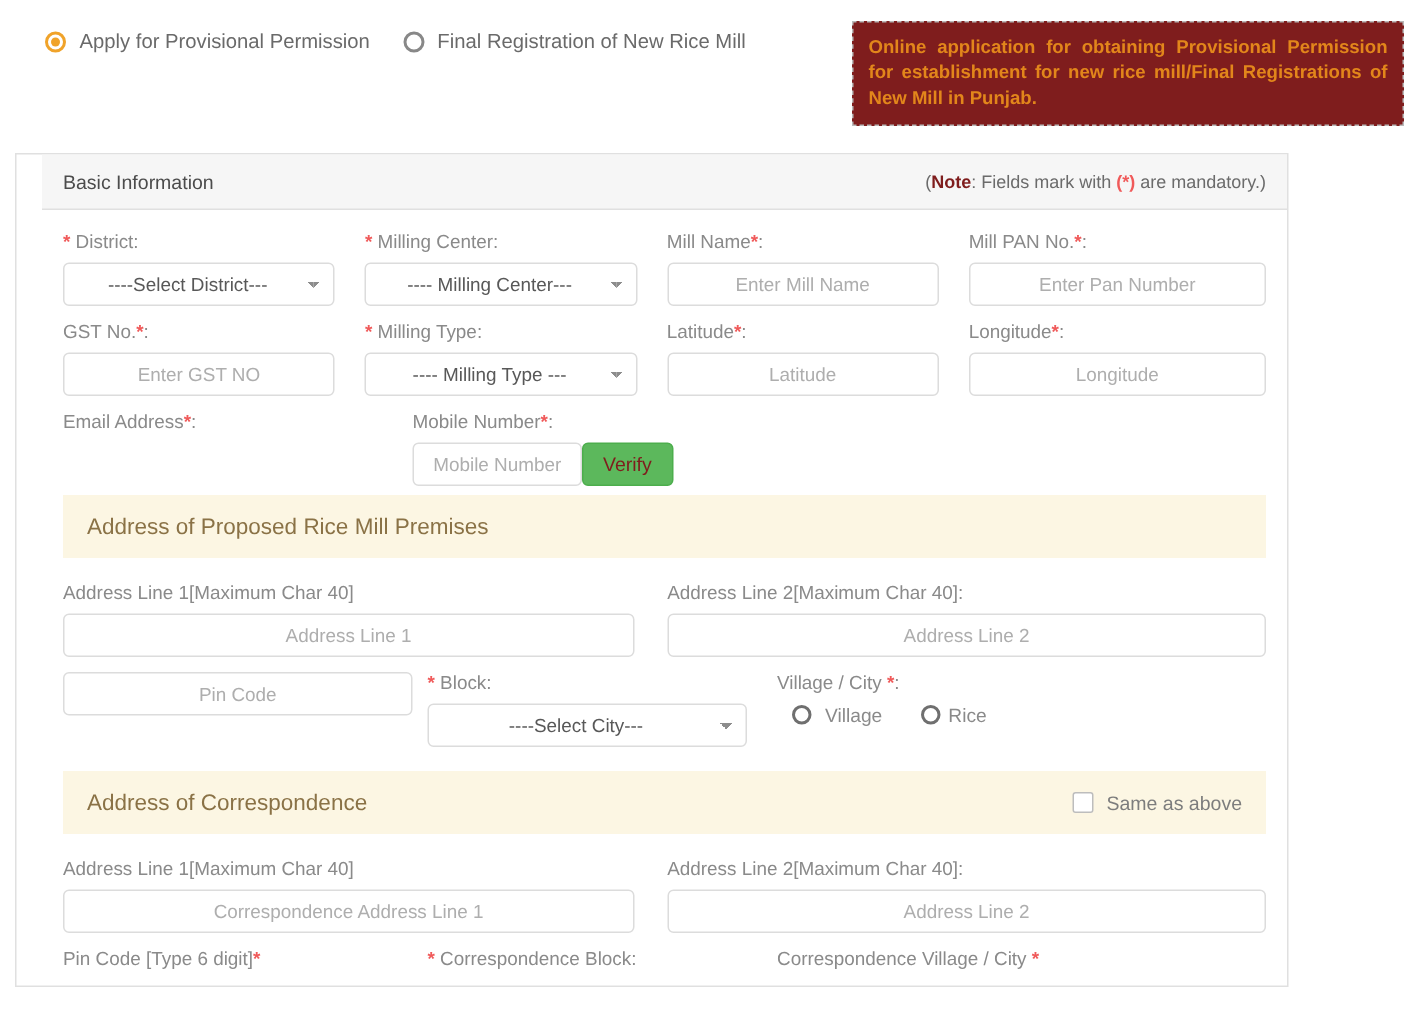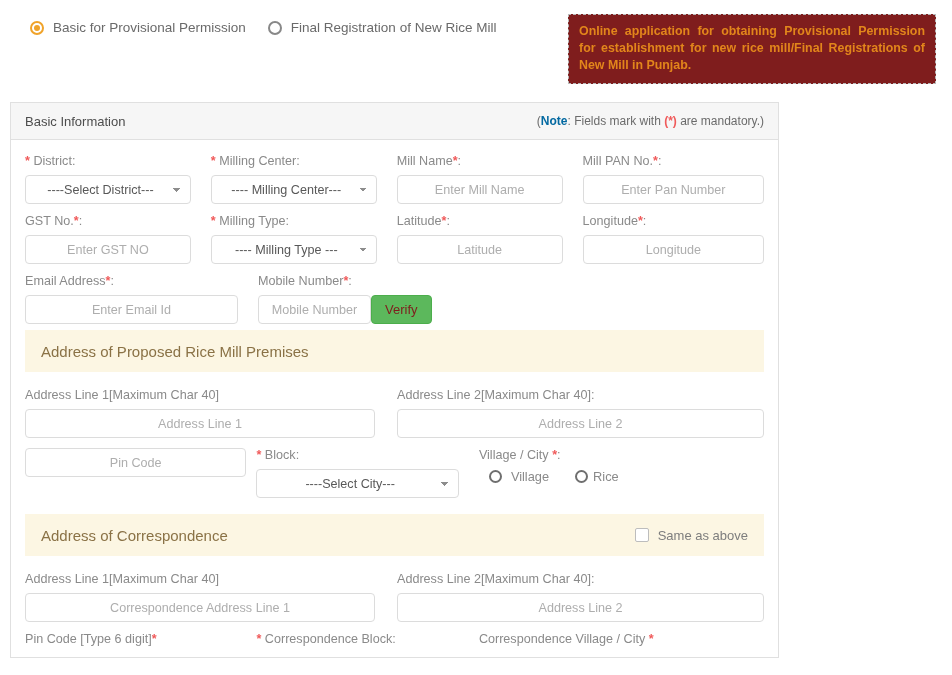--- a/index.html
+++ b/index.html
@@ -31,31 +31,31 @@
     position:absolute;left:568px;top:14px;width:368px;
     border:1px dashed #b9b9b9;background:#7f1d1d;
     padding:8px 10px 9px 10px;box-sizing:border-box;
     color:#e2861b;font-weight:bold;font-size:12.4px;
     line-height:17px;text-align:justify;
   }
   .notice span{display:inline;}
 
   
   .panel{
-    position:absolute;left:10px;top:102px;width:769px;
-    border:1px solid #e0e0e0;background:#fff;box-sizing:border-box;
+    position:absolute;left:10px;top:102px;width:849px;
+    border:1px solid #e0e0e0;background:#fff;box-sizing:border-box;padding-left:17px;
   }
   .panel-head{
     height:37px;background:#f6f6f6;border-bottom:1px solid #e0e0e0;
     display:flex;align-items:center;justify-content:space-between;
     padding:0 14px;box-sizing:border-box;
   }
   .panel-head .ttl{font-size:13px;color:#4c4c4c;}
   .panel-head .note{font-size:12px;color:#6b6b6b;}
-  .panel-head .note b{color:#0369a1;}
+  .panel-head .note b{color:#7f1d1d;}
   .panel-head .note .ast{color:#f05a5a;}
 
   .panel-body{padding:14px 14px 0 14px;box-sizing:border-box;}
 
   
   .row{display:flex;margin-bottom:10px;}
   .col{box-sizing:border-box;padding-right:20px;}
   .c4{width:233px;}
   .lab{
     display:block;font-size:12.6px;color:#8a8a8a;
@@ -123,21 +123,21 @@
   .pin-in{width:210px;}
 </style>
 </head>
 <body>
 
 <div class="topbar">
 
   <div class="radio-row">
     <label class="radio-opt">
       <span class="rad on"></span>
-      <span class="lbl">Basic for Provisional Permission</span>
+      <span class="lbl">Apply for Provisional Permission</span>
     </label>
     <label class="radio-opt">
       <span class="rad"></span>
       <span class="lbl">Final Registration of New Rice Mill</span>
     </label>
   </div>
 
   <div class="notice">
     <span>Online application for obtaining Provisional Permission for establishment for new rice mill/Final Registrations of New Mill in Punjab.</span>
   </div>
@@ -195,21 +195,20 @@
       </div>
       <div class="col c4" style="padding-right:0;">
         <label class="lab"><span>Longitude</span><span class="ast">*</span><span>:</span></label>
         <input class="fld" type="text" placeholder="Longitude" style="">
       </div>
     </div>
 
     <div class="row" style="margin-bottom:6px;">
       <div class="col c4">
         <label class="lab"><span>Email Address</span><span class="ast">*</span><span>:</span></label>
-        <input class="fld narrow" type="text" placeholder="Enter Email Id" style="">
       </div>
       <div class="col" style="padding-right:0;">
         <label class="lab"><span>Mobile Number</span><span class="ast">*</span><span>:</span></label>
         <div class="verify-wrap">
           <input class="fld" style="width: 113px;" type="text" placeholder="Mobile Number">
           <button class="verify">Verify</button>
         </div>
       </div>
     </div>
 

